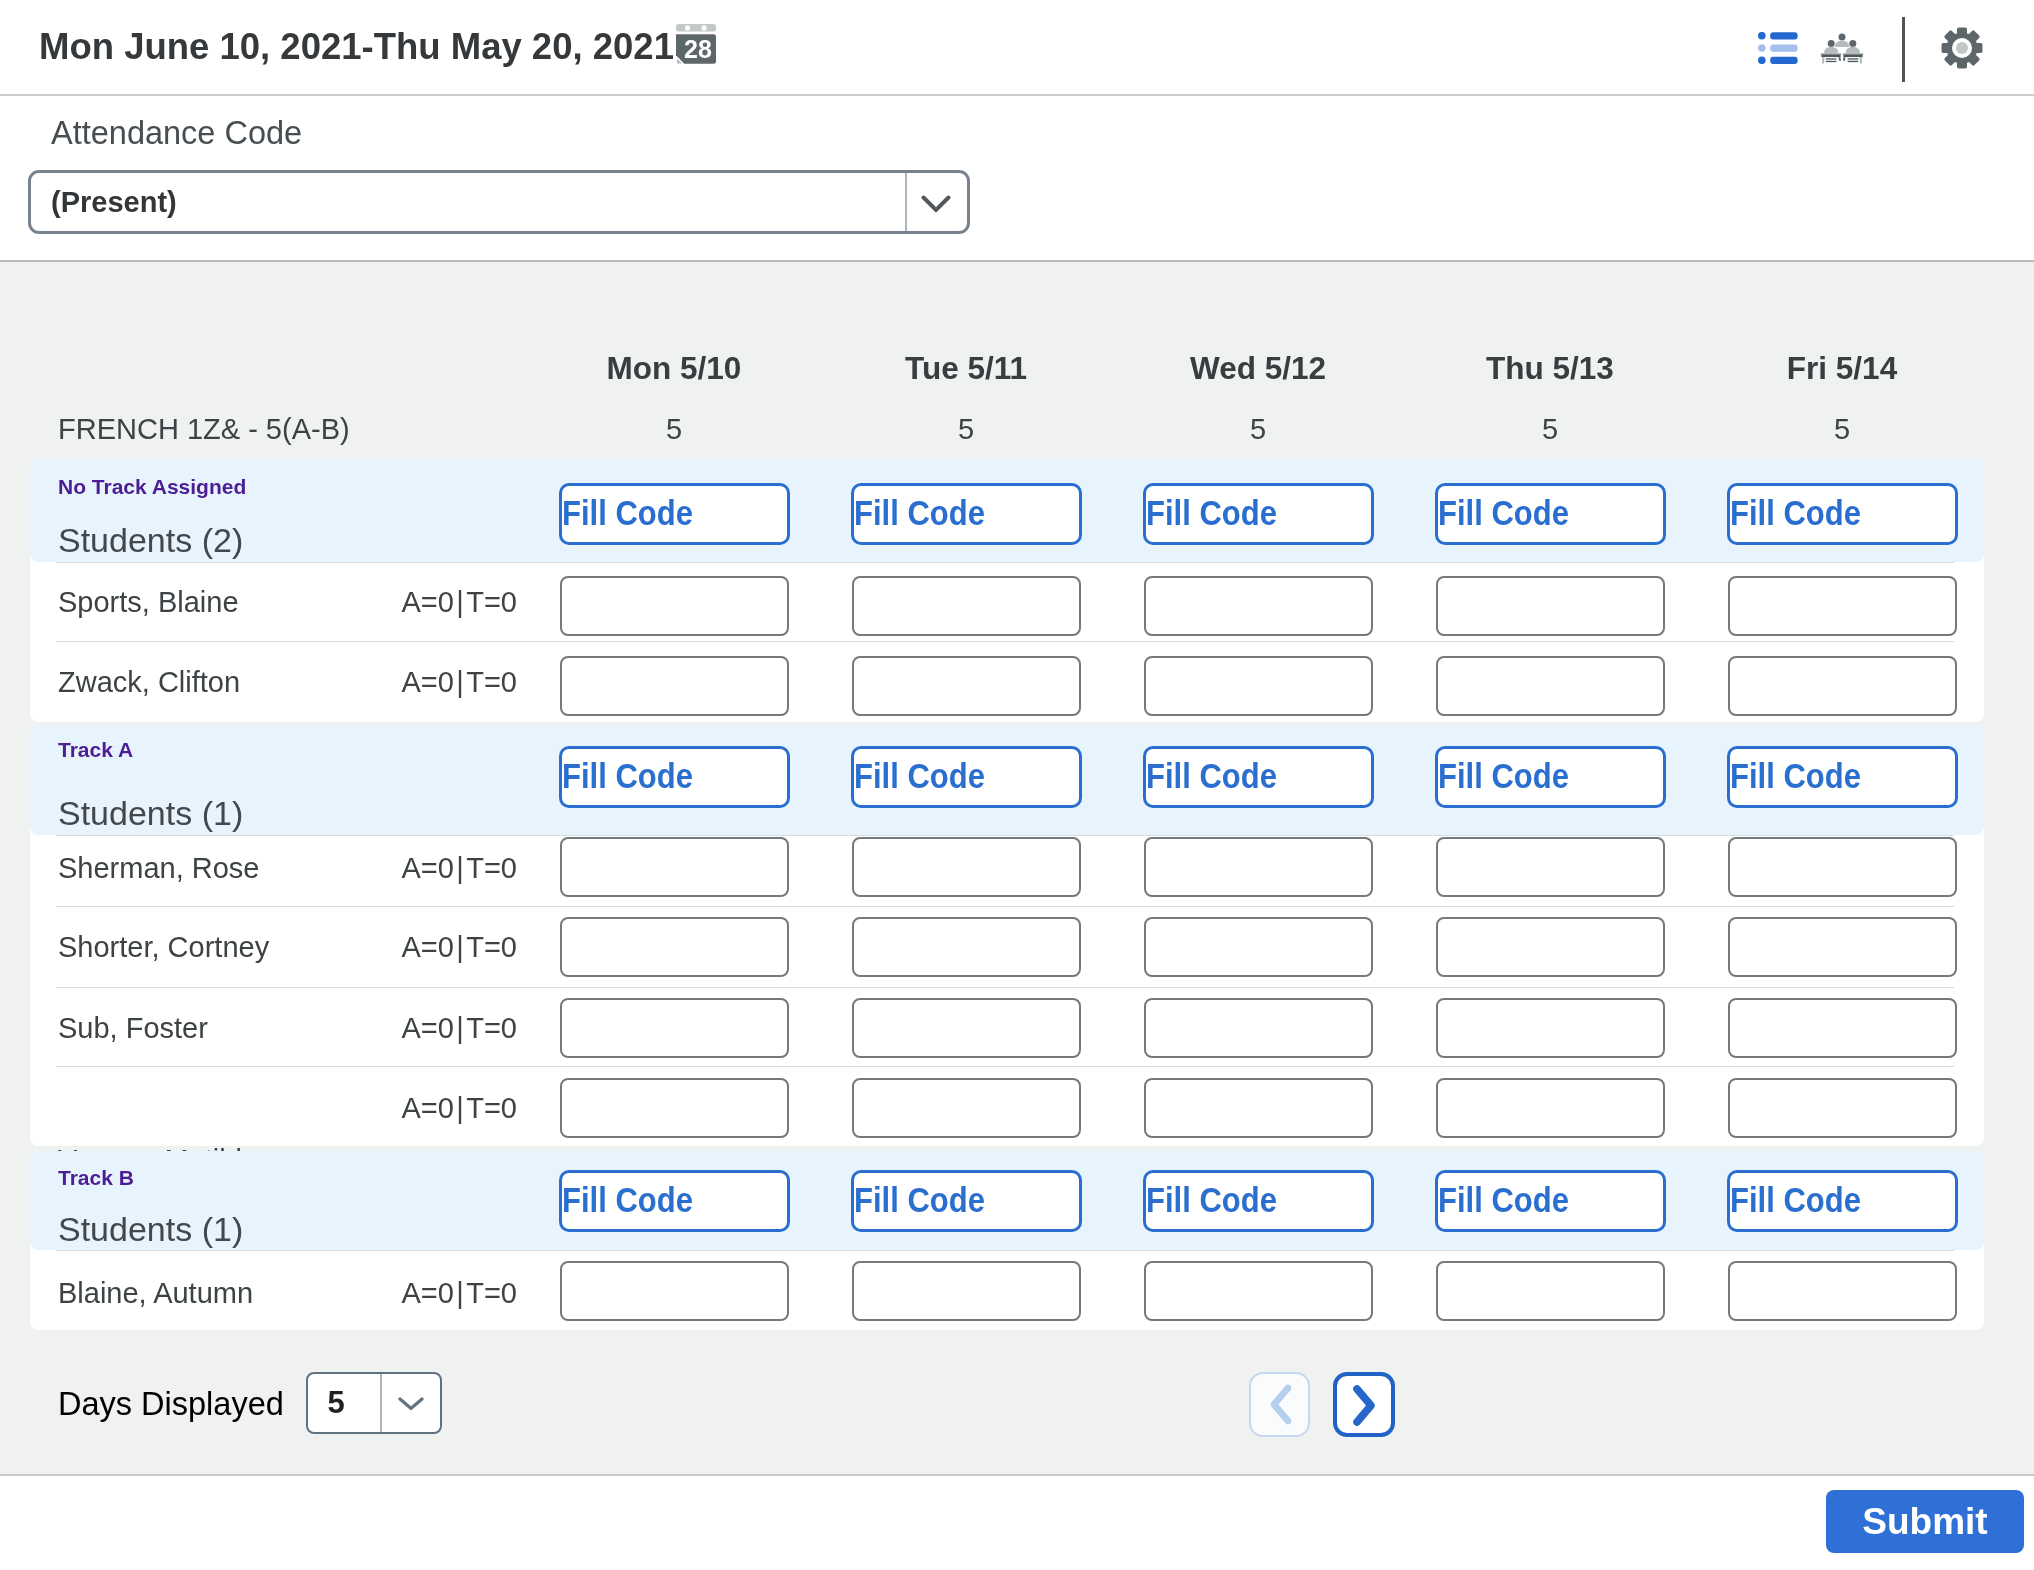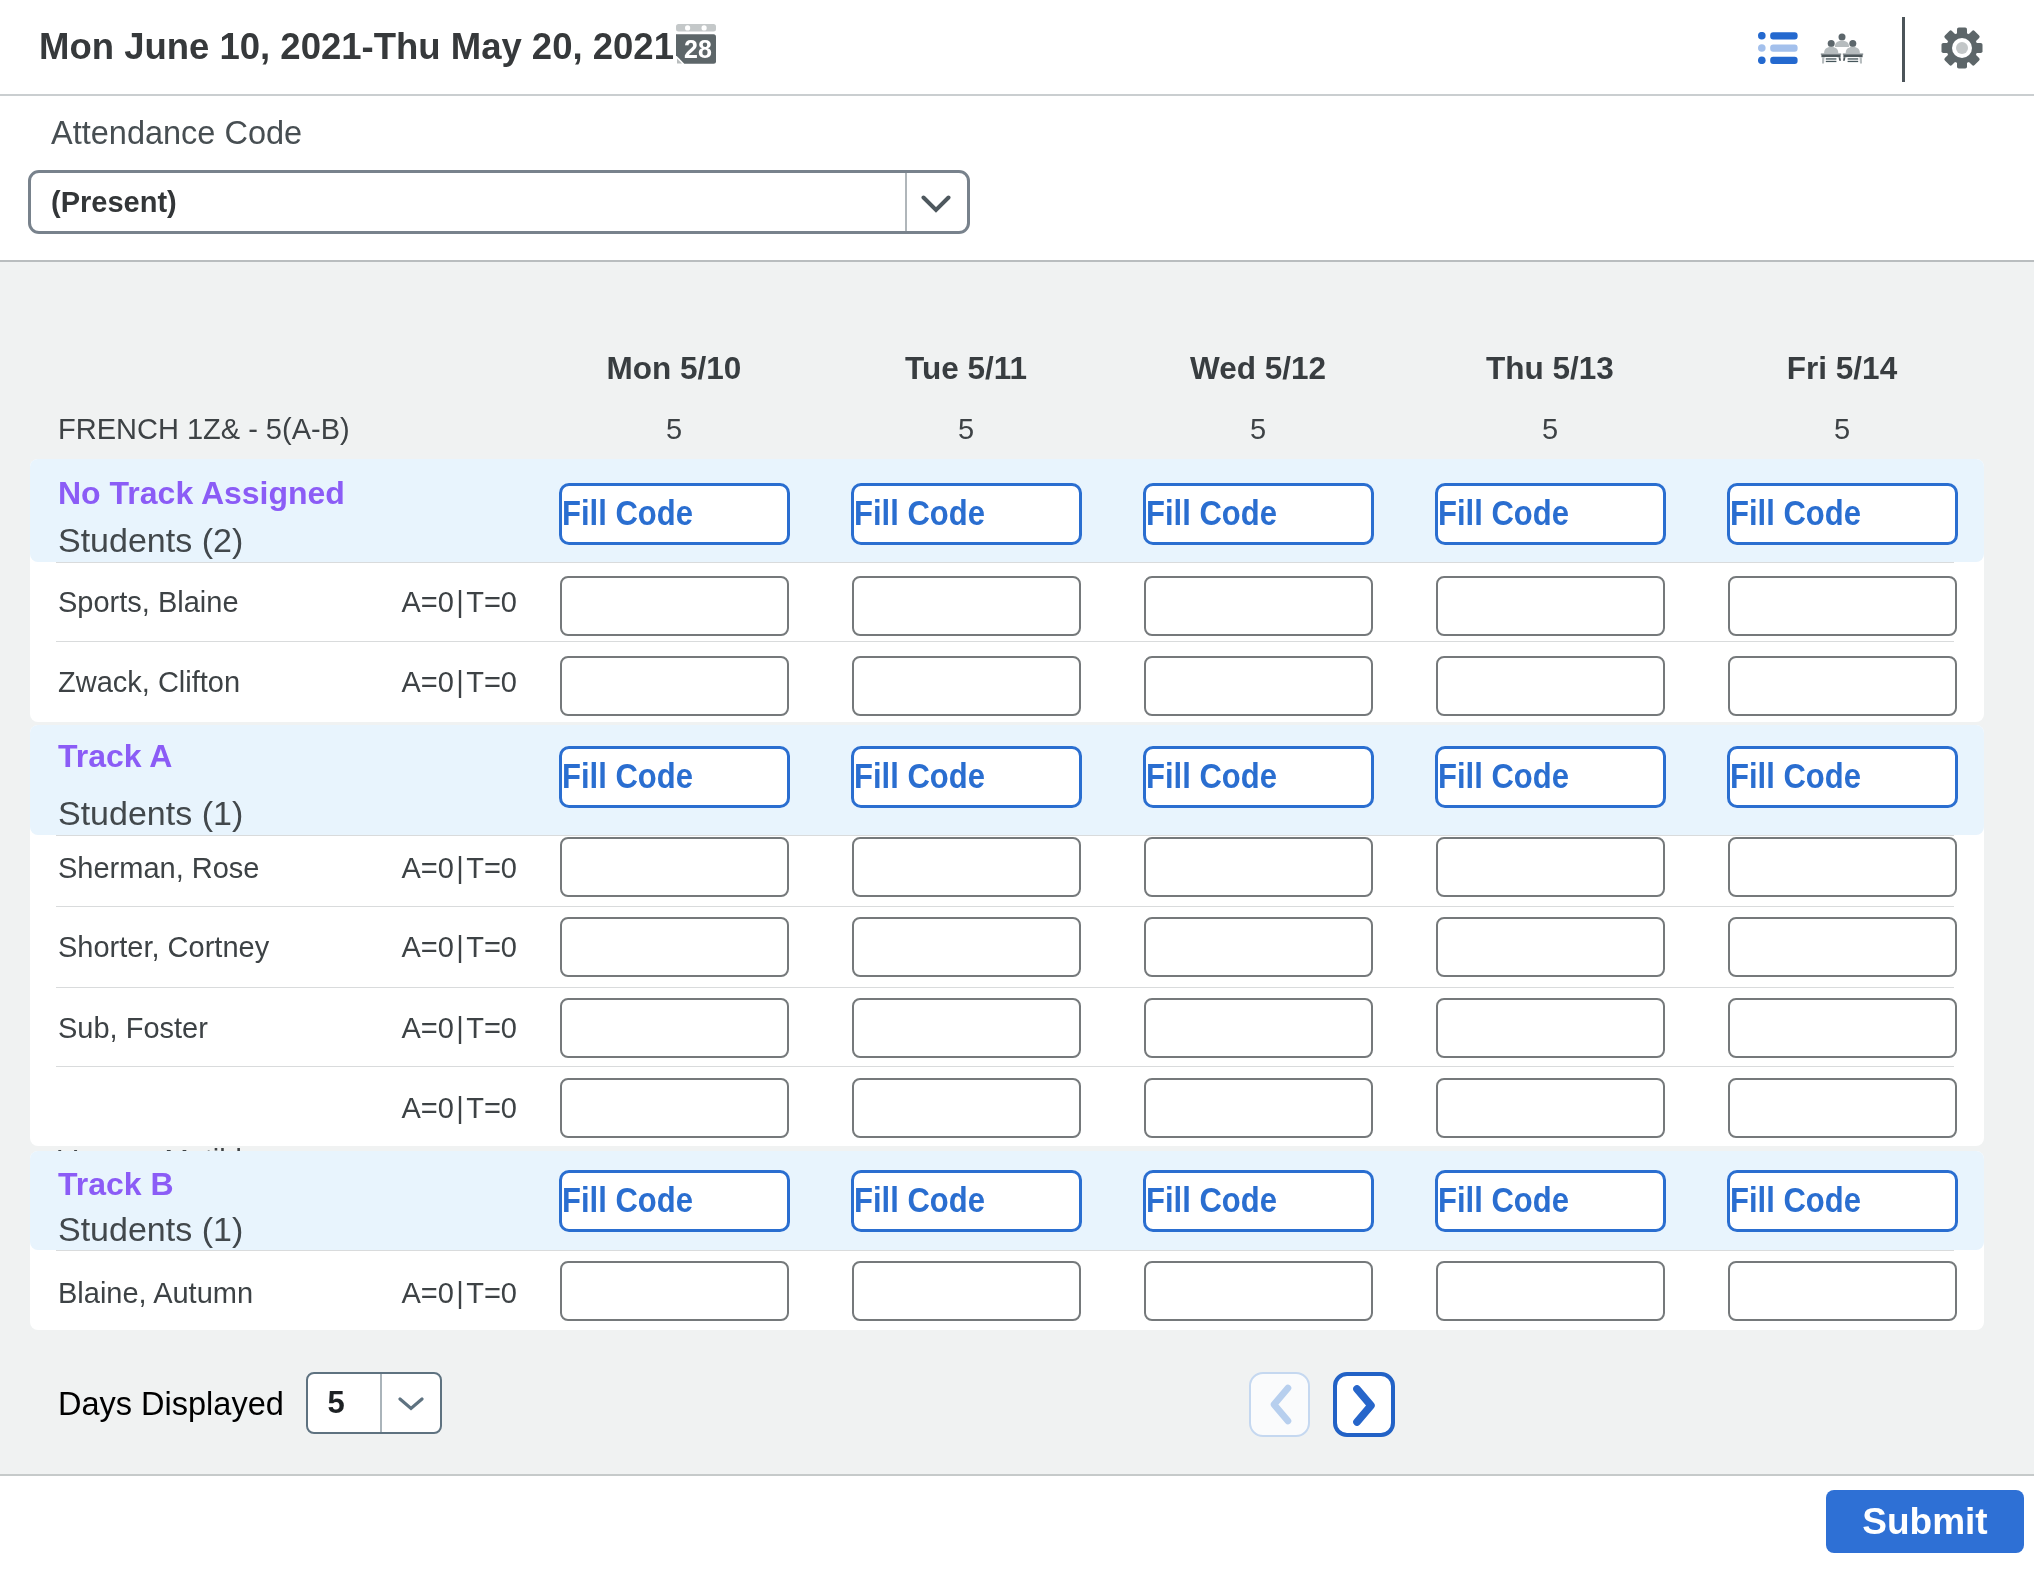--- a/index.html
+++ b/index.html
@@ -10,21 +10,21 @@
 .dd1 { position:absolute; left:28px; top:170px; width:942px; height:64px; background:#fff; border:3px solid #78828c; border-radius:11px; }
 .dd1 .txt { position:absolute; left:20px; top:0; line-height:58px; font-size:29px; font-weight:bold; color:#333638; }
 .dd1 .vline { position:absolute; left:874px; top:0; width:2px; height:58px; background:#b0b6ba; }
 .hr2 { position:absolute; left:0; top:260px; width:2034px; height:2px; background:#b9bdbf; }
 .grayband { position:absolute; left:0; top:262px; width:2034px; height:1212px; background:#f0f2f2; }
 .dayh { position:absolute; top:350px; width:292px; text-align:center; font-size:31.5px; font-weight:bold; color:#383d40; }
 .five { position:absolute; top:413px; width:292px; text-align:center; font-size:29px; color:#3d4245; }
 .frlabel { position:absolute; left:58px; top:413px; font-size:29px; color:#3d4245; }
 .card { position:absolute; left:30px; width:1954px; background:#ffffff; border-radius:8px; }
 .bluehead { position:absolute; left:0; top:0; width:1954px; background:#e8f4fd; border-radius:8px; }
-.shead { position:absolute; left:28px; font-size:32px; font-weight:bold; color:#8b5cf6; }
+.shead { position:absolute; left:28px; font-size:21px; font-weight:bold; color:#4c1d95; }
 .ssub { position:absolute; left:28px; font-size:34px; color:#42484c; }
 .fillbtn { position:absolute; width:231px; height:62px; background:#fff; border:3px solid #2a6ed0; border-radius:10px; color:#2a6ed0; font-size:31px; font-weight:bold; text-align:left; line-height:56px; }
 .fillbtn span { display:inline-block; transform:scaleY(1.13); }
 .inp { position:absolute; width:229px; height:60px; background:#fff; border:2px solid #75797b; border-radius:8px; }
 .sep { position:absolute; left:56px; width:1898px; height:1px; background:#d9dbdc; }
 .sname { position:absolute; left:58px; font-size:29px; color:#3d4245; line-height:40px; }
 .at { position:absolute; left:317px; width:200px; text-align:right; font-size:29px; color:#3d4245; line-height:40px; }
 .daysdisp { position:absolute; left:58px; top:1386px; font-size:32.5px; color:#000000; }
 .dd2 { position:absolute; left:306px; top:1372px; width:136px; height:62px; background:#fff; border:2px solid #5e7280; border-radius:8px; }
 .dd2 .num { position:absolute; left:0; top:0; width:56px; text-align:center; line-height:58px; font-size:31px; font-weight:bold; color:#1d2124; }

